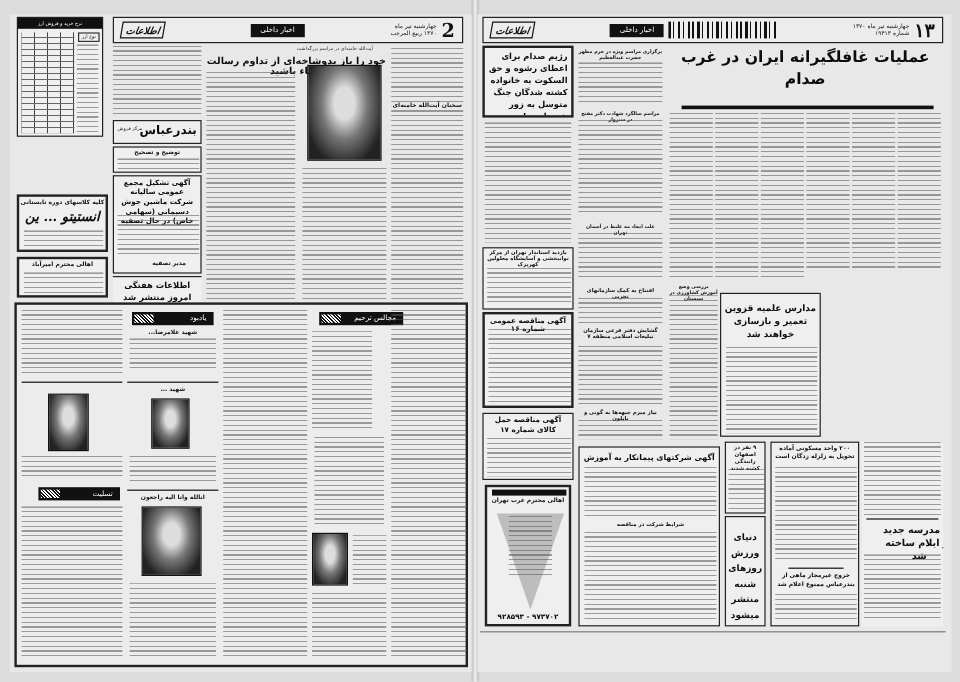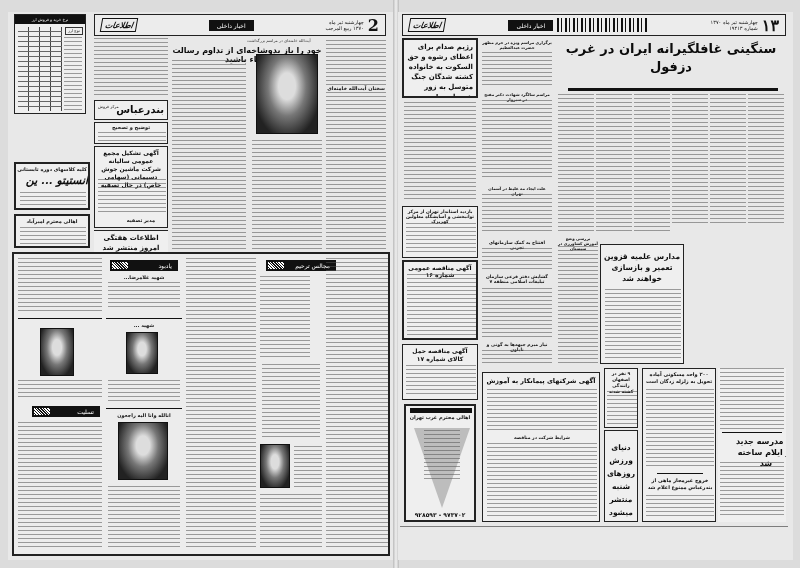--- a/index.html
+++ b/index.html
@@ -74,21 +74,21 @@
     <div class="textcol" style="left:3px;top:32px;width:68px;height:34px;"></div>
     <div class="sub" style="position:absolute;bottom:4px;right:12px;">مدیر تصفیه</div>
   </div>
 
   <div class="box" style="left:86px;top:218px;width:74px;height:24px;border:none;border-top:1px solid #222;">
     <div class="headline" style="font-size:7px;line-height:10px;padding-top:2px;">اطلاعات هفتگی امروز منتشر شد</div>
   </div>
 
   <div class="box thick" style="left:6px;top:150px;width:76px;height:48px;">
     <div class="sub" style="margin-top:2px;">کلیه کلاسهای دوره تابستانی</div>
-    <div class="headline" style="font-size:11px;font-family:'DejaVu Serif',serif;font-style:italic;margin-top:2px;text-align:right;">انستیتو ... ین</div>
+    <div class="headline" style="font-size:11px;font-family:'DejaVu Serif',serif;font-style:italic;margin-top:2px;">انستیتو ... ین</div>
     <div class="textcol" style="left:4px;top:28px;width:66px;height:16px;"></div>
   </div>
 
   <div class="box thick" style="left:6px;top:202px;width:76px;height:34px;">
     <div class="sub" style="margin-top:2px;">اهالی محترم امیرآباد</div>
     <div class="textcol" style="left:4px;top:11px;width:66px;height:20px;"></div>
   </div>
 
   <div style="position:absolute;left:164px;top:26px;width:214px;height:8px;font-size:4px;direction:rtl;text-align:center;color:#333;">آیت‌الله خامنه‌ای در مراسم بزرگداشت</div>
   <div class="headline" style="position:absolute;left:164px;top:34px;width:150px;font-size:8px;">خود را باز بدوشاخه‌ای از تداوم رسالت انبیاء باشید</div>
@@ -156,21 +156,21 @@
   <div class="textcol" style="left:6px;top:90px;width:72px;height:100px;"></div>
 
   <div class="sub" style="position:absolute;left:84px;top:28px;width:70px;font-size:4px;">برگزاری مراسم ویژه در حرم مطهر حضرت عبدالعظیم</div>
   <div class="textcol" style="left:84px;top:40px;width:70px;height:34px;"></div>
   <div class="sub" style="position:absolute;left:84px;top:80px;width:70px;font-size:4px;">مراسم سالگرد شهادت دکتر مفتح در سبزوار</div>
   <div class="textcol" style="left:84px;top:88px;width:70px;height:80px;"></div>
   <div class="sub" style="position:absolute;left:84px;top:174px;width:70px;font-size:4px;">علت ایجاد مه غلیظ در آسمان تهران</div>
   <div class="textcol" style="left:84px;top:182px;width:70px;height:40px;"></div>
 
   <div style="position:absolute;left:160px;top:28px;width:226px;height:46px;">
-    <div class="headline" style="font-size:13px;line-height:18px;">سنگینی غافلگیرانه ایران در غرب دزفول</div>
+    <div class="headline" style="font-size:13px;line-height:18px;">عملیات غافلگیرانه ایران در غرب صدام</div>
   </div>
   <div class="rule" style="left:170px;top:76px;width:210px;height:3px;"></div>
 
   <div class="textcol" style="left:160px;top:82px;width:36px;height:140px;"></div>
   <div class="textcol" style="left:198px;top:82px;width:36px;height:140px;"></div>
   <div class="textcol" style="left:236px;top:82px;width:36px;height:140px;"></div>
   <div class="textcol" style="left:274px;top:82px;width:36px;height:130px;"></div>
   <div class="textcol" style="left:312px;top:82px;width:36px;height:130px;"></div>
   <div class="textcol" style="left:350px;top:82px;width:36px;height:130px;"></div>
 

